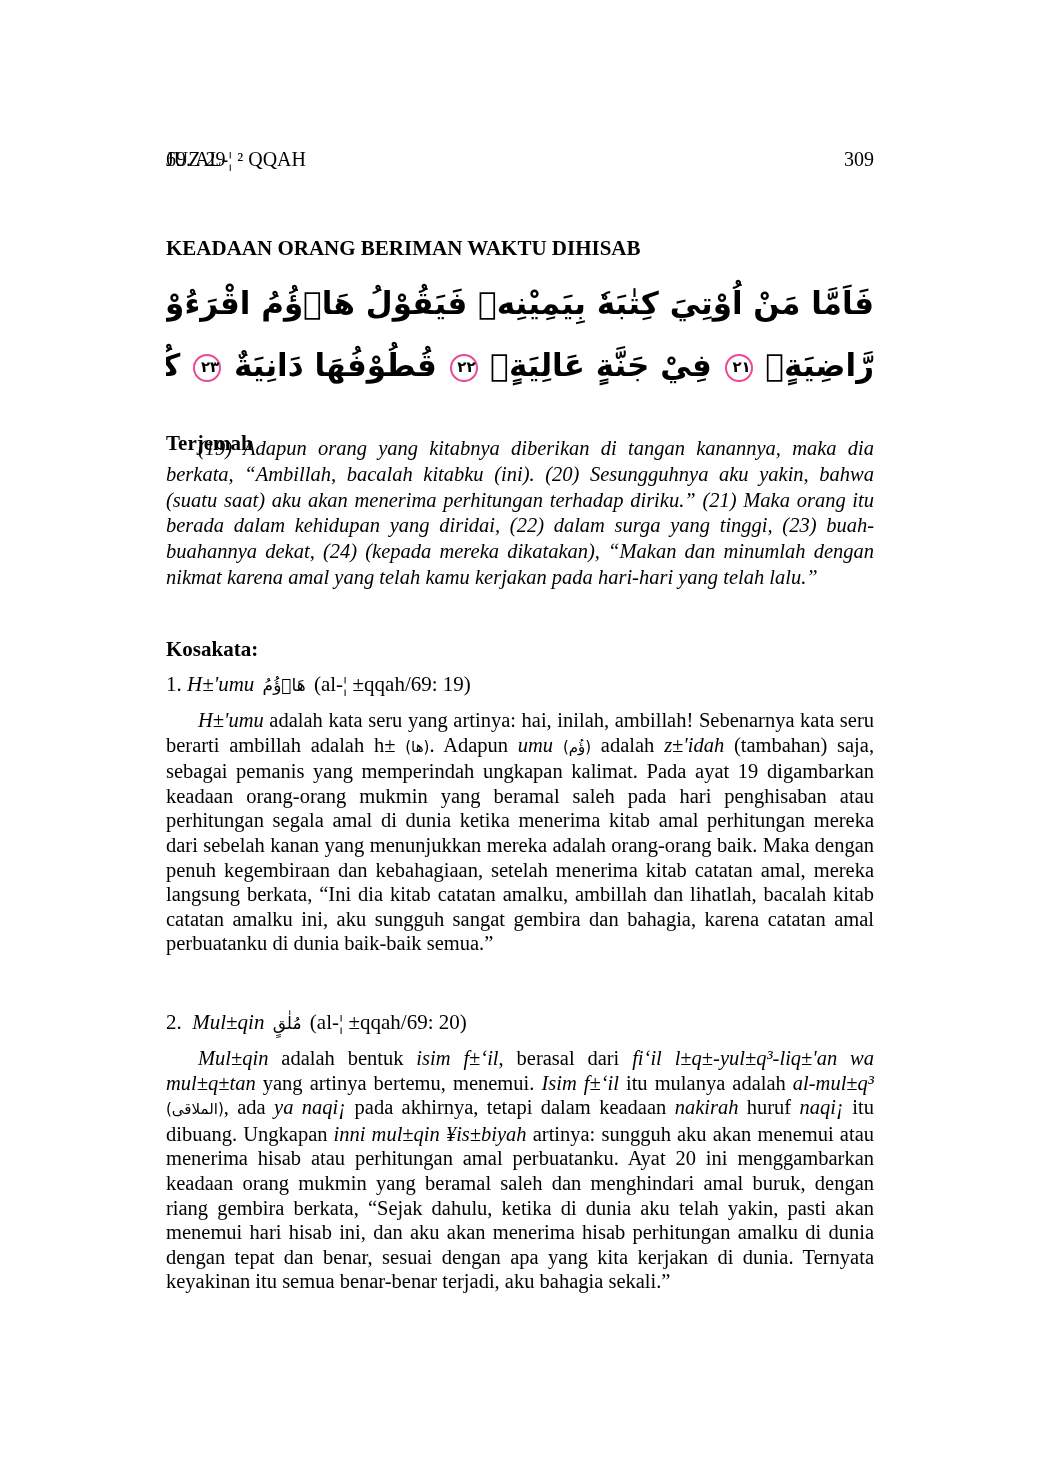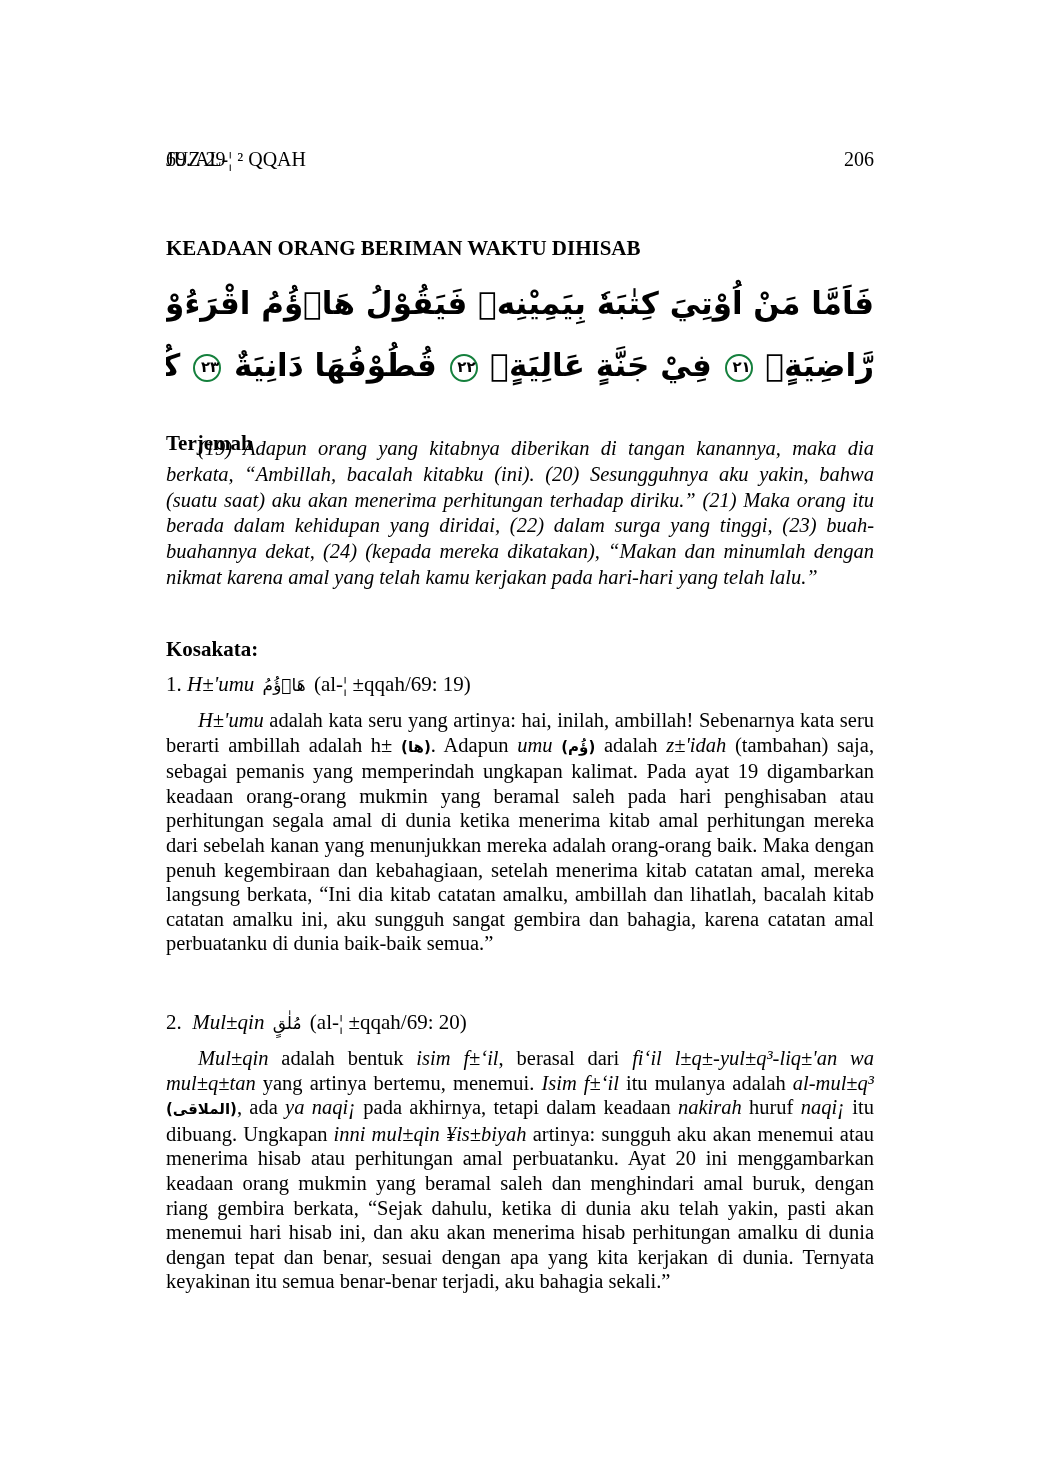--- a/index.html
+++ b/index.html
@@ -23,21 +23,21 @@
     }
     .arabic-block {
       position: absolute; top: 272px; left: 0; width: 708px; height: 130px;
       direction: rtl; text-align: justify; text-align-last: justify;
       font-family: "DejaVu Sans", sans-serif; font-weight: bold;
       font-size: 31px; line-height: 62px; color: #000;
     }
     .arabic-line { display: block; white-space: nowrap; overflow: hidden; text-align: justify; text-align-last: justify; }
     .ayah-marker {
       display: inline-block; font-size: 15px; font-weight: bold; line-height: 22px;
-      width: 24px; height: 24px; border: 2px solid #15803d; border-radius: 50%;
+      width: 24px; height: 24px; border: 2px solid #ec4899; border-radius: 50%;
       text-align: center; vertical-align: middle; margin: 4px 2px;
       font-family: "DejaVu Sans", sans-serif;
     }
 
     .heading {
       position: absolute; left: 0; font-weight: bold; font-size: 21px; line-height: 26px;
     }
     .translation {
       position: absolute; top: 436px; left: 0; width: 708px;
       font-style: italic; font-size: 20.5px; line-height: 25.8px; text-align: justify;
@@ -47,31 +47,31 @@
       position: absolute; left: 0; font-size: 21px; line-height: 28px; text-align: right;
     }
     .vocab-title .num { font-weight: normal; }
     .vocab-title i { font-style: italic; }
     .vocab-title .ar { font-family: "DejaVu Sans", sans-serif; font-size: 17px; direction: rtl; unicode-bidi: embed; margin: 0 3px; }
     .para {
       position: absolute; left: 0; width: 708px; font-size: 20.5px; line-height: 24.6px;
       text-align: justify; text-indent: 32px;
     }
     .para i { font-style: italic; }
-    .para .ar { font-family: "DejaVu Sans", sans-serif; font-weight: bold; font-size: 15px; direction: rtl; unicode-bidi: embed; }
+    .para .ar { font-family: "DejaVu Sans", sans-serif; font-weight: normal; font-size: 15px; direction: rtl; unicode-bidi: embed; }
   </style>
 </head>
 <body>
 
 <div class="page">
 
   <div class="running-head">
     <span class="juz">JUZ 29</span>
     <span class="surah">69. AL-¦ ² QQAH</span>
-    <span class="page-num">206</span>
+    <span class="page-num">309</span>
   </div>
 
   <div class="section-title">KEADAAN ORANG BERIMAN WAKTU DIHISAB</div>
 
   <div class="arabic-block">
     <span class="arabic-line"><span>فَاَمَّا مَنْ اُوْتِيَ كِتٰبَهٗ بِيَمِيْنِهٖ فَيَقُوْلُ هَاۤؤُمُ اقْرَءُوْا كِتٰبِيَهْۚ</span>    </span>
     <span class="arabic-line"><span>رَّاضِيَةٍۚ</span> <span class="ayah-marker">٢١</span> <span>فِيْ جَنَّةٍ عَالِيَةٍۙ</span> <span class="ayah-marker">٢٢</span> <span>قُطُوْفُهَا دَانِيَةٌ</span> <span class="ayah-marker">٢٣</span> <span>كُلُوْا وَاشْرَبُوْا هَنِيْۤـًٔا ۢبِمَآ اَسْلَفْتُمْ فِى الْاَيَّامِ الْخَالِيَةِ</span> </span>
   </div>
 
   <div class="heading" style="top:430px;">Terjemah</div>

